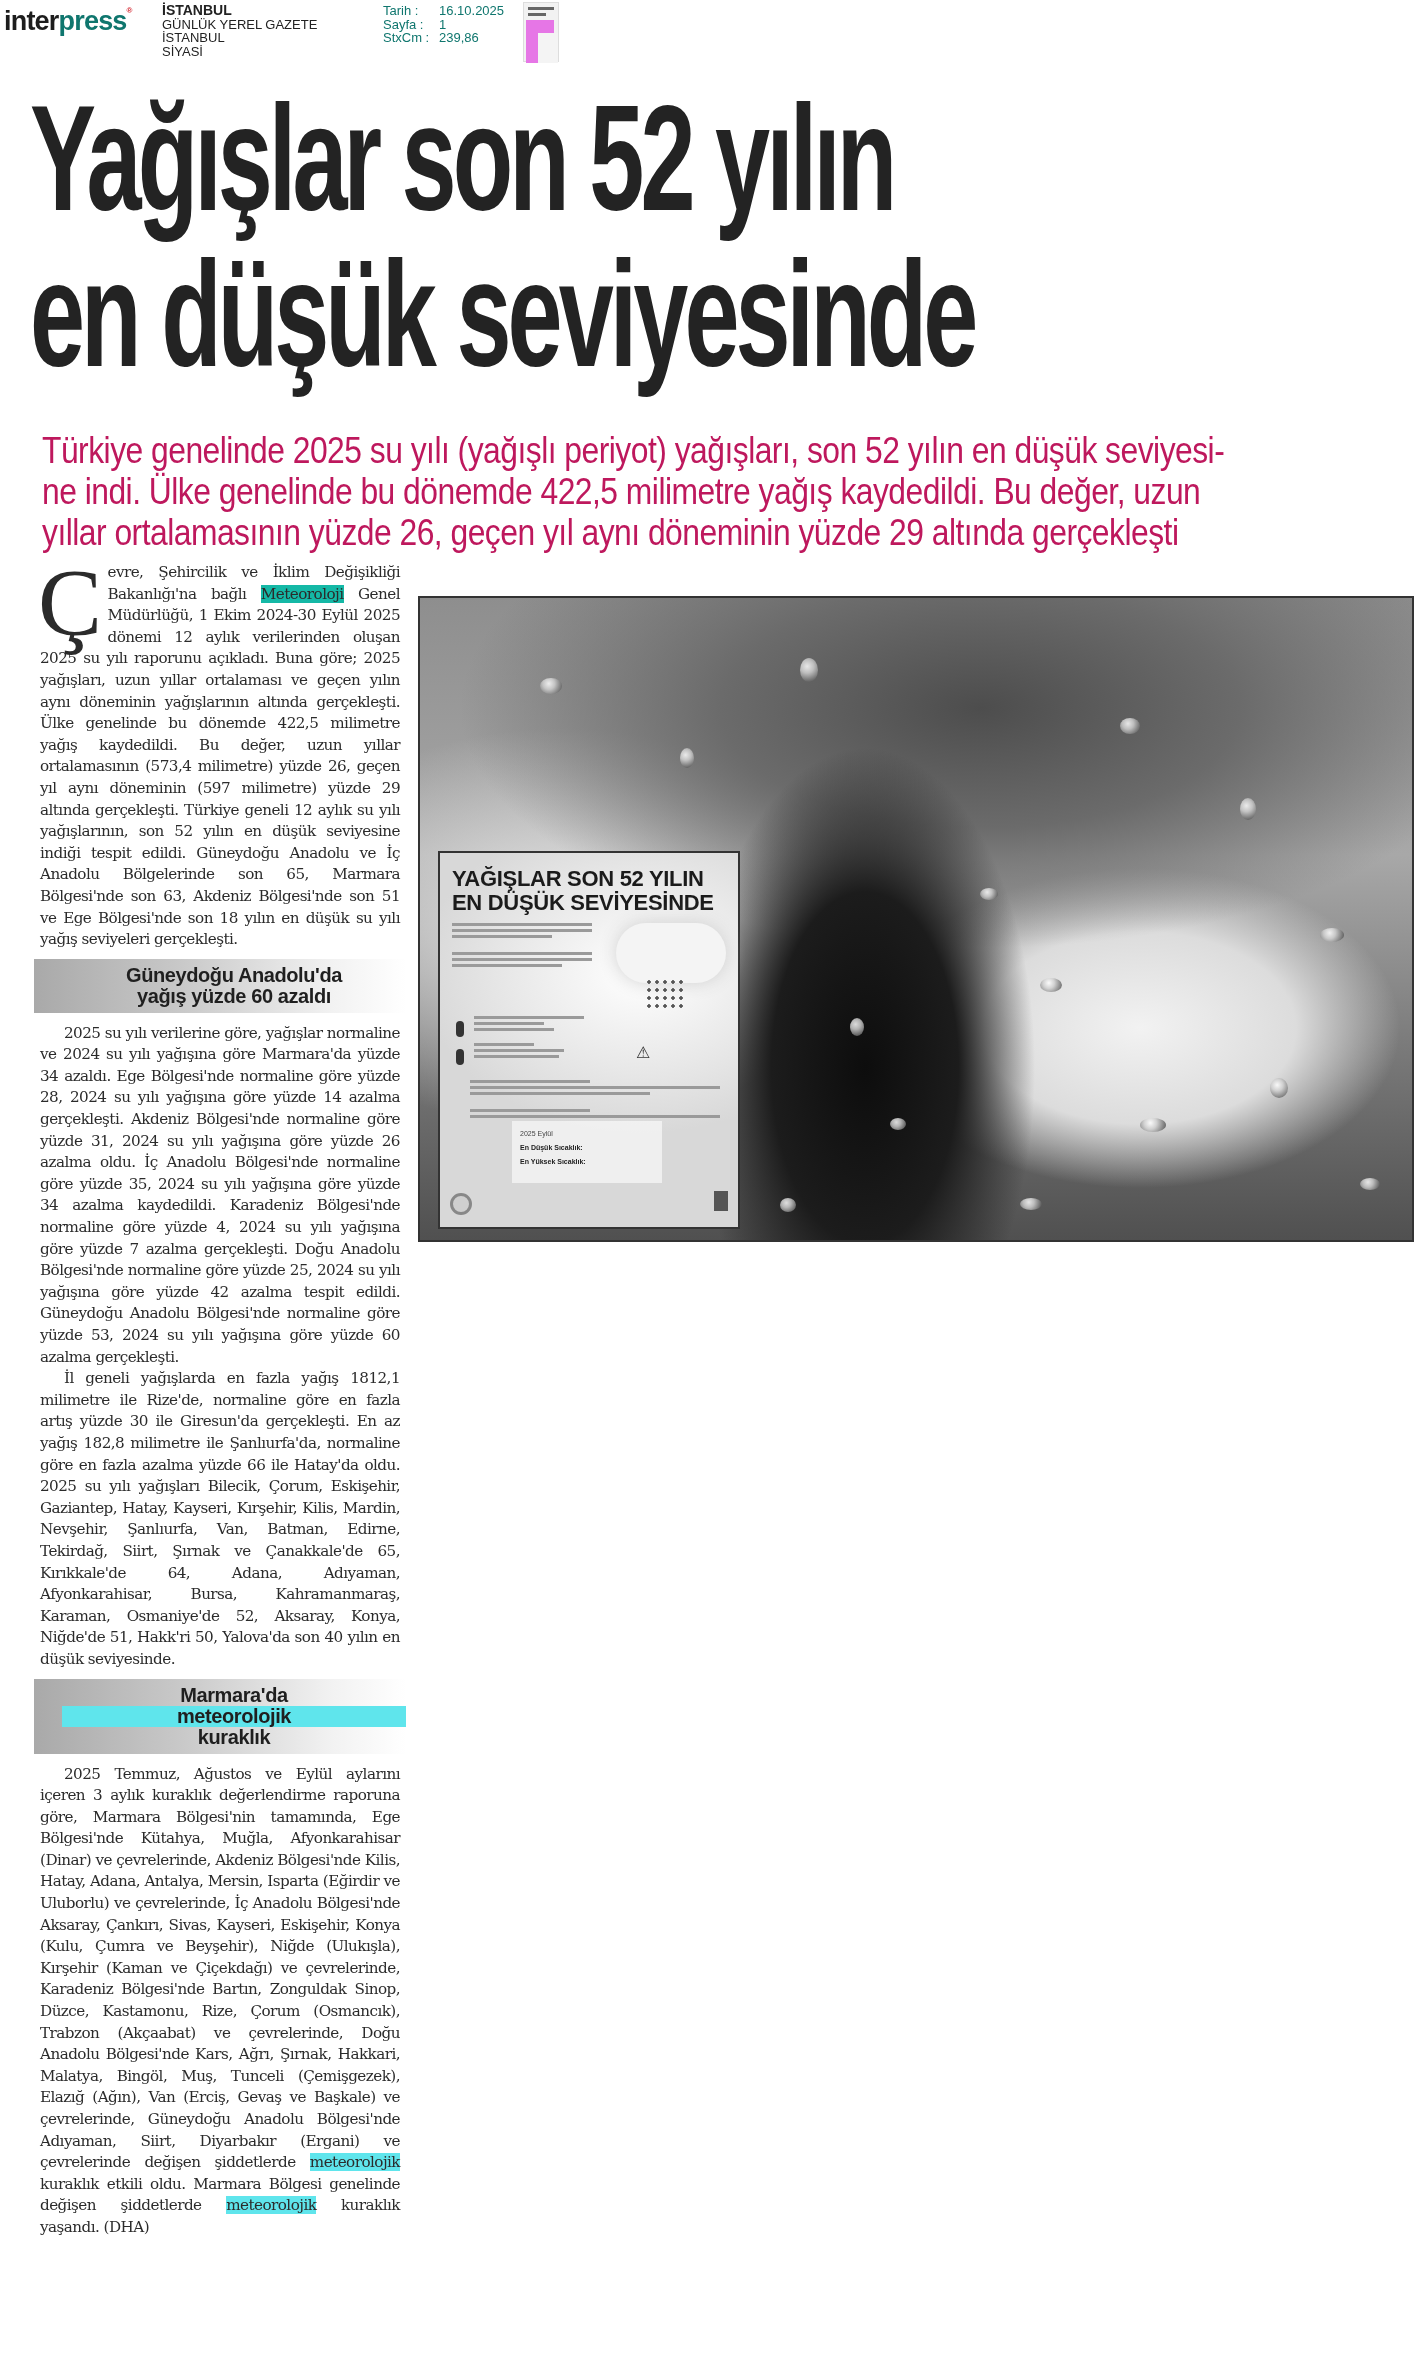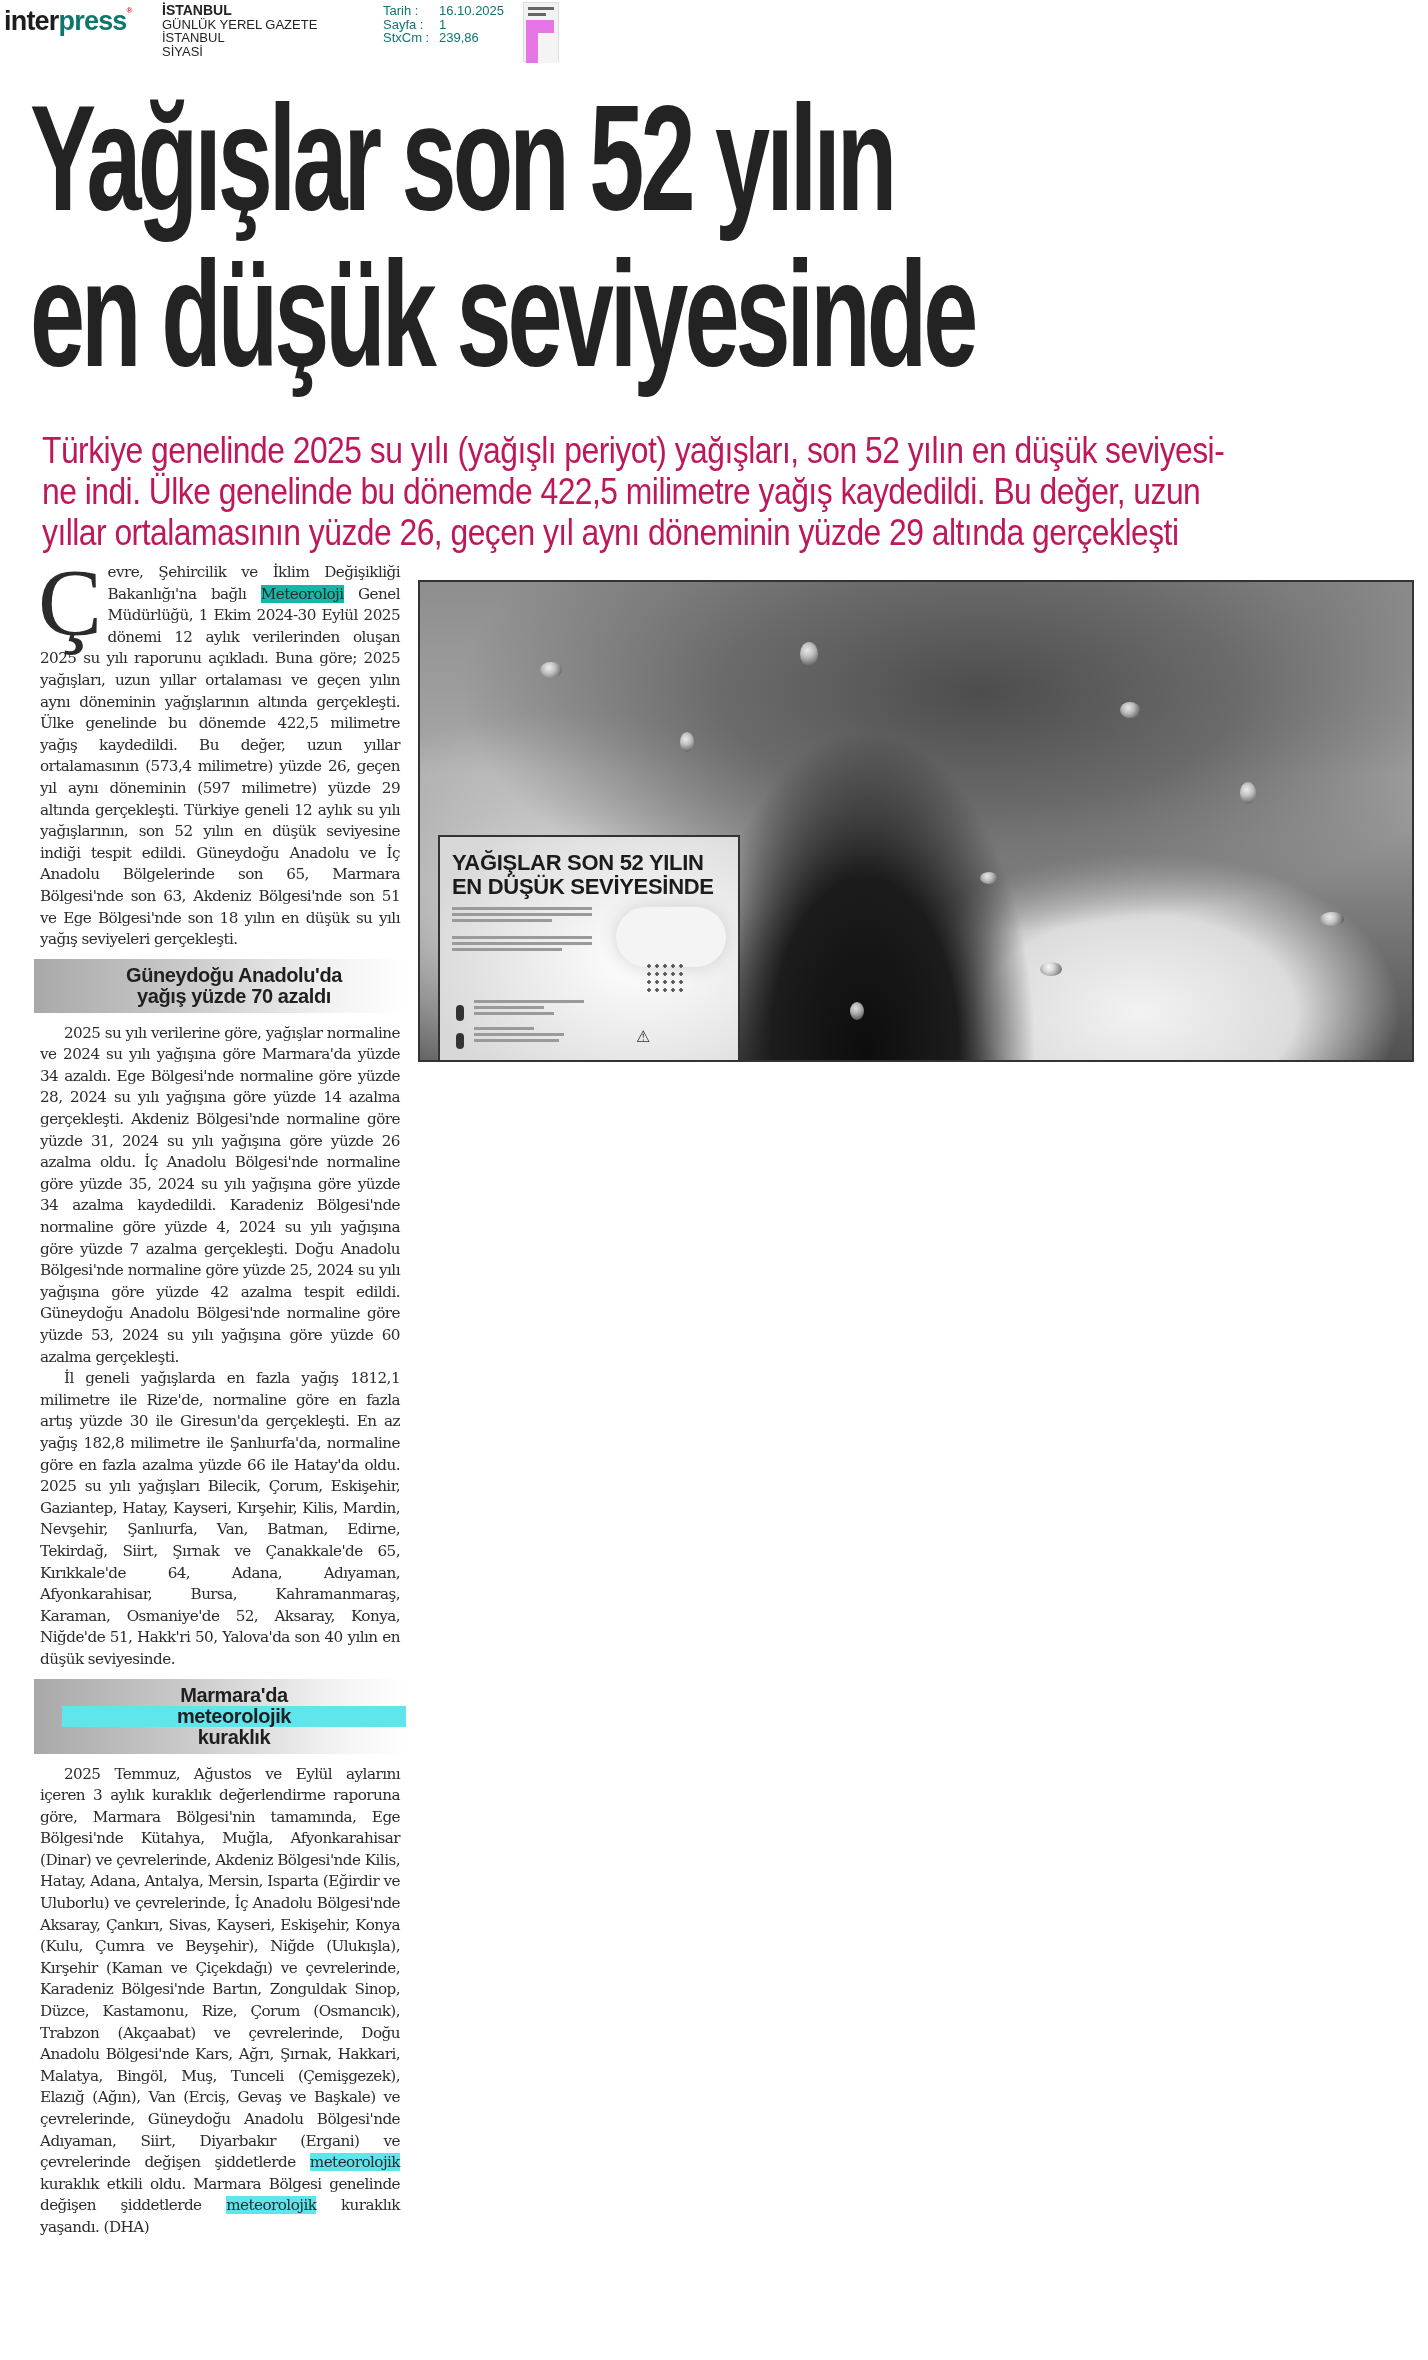--- a/index.html
+++ b/index.html
@@ -34,21 +34,21 @@
     .col { position: absolute; left: 40px; top: 562px; width: 360px; font-family: "DejaVu Serif", "Liberation Serif", serif; font-size: 15.2px; line-height: 21.6px; color: #2b2b2b; letter-spacing: -0.55px; }
     .col p { text-align: justify; }
     .col p.ind { text-indent: 24px; }
     .dropcap { float: left; font-family: "Liberation Serif", serif; font-size: 96px; line-height: 70px; margin: 6px 6px 0 -2px; color: #2b2b2b; }
     .hl-green { background: #14b8a6; }
     .hl-cyan { background: #5fe5ec; }
     .subhead { margin: 8px 0 10px -6px; width: 372px; padding: 6px 0 6px 28px; background: linear-gradient(90deg, #a9a9a9 0%, #c9c9c9 40%, #f2f2f2 80%, #ffffff 100%); font-family: "Liberation Sans", sans-serif; font-weight: bold; font-size: 20px; line-height: 21px; letter-spacing: -0.4px; color: #1f1f1f; text-align: center; }
     .subhead span { display: block; }
 
     
-    .photo { position: absolute; left: 418px; top: 580px; width: 996px; height: 482px; border: 2px solid #333; overflow: hidden;
+    .photo { position: absolute; left: 418px; top: 596px; width: 996px; height: 646px; border: 2px solid #333; overflow: hidden;
       background:
         radial-gradient(ellipse 170px 320px at 445px 470px, #0d0d0d 0%, #1c1c1c 55%, rgba(40,40,40,0) 100%),
         radial-gradient(ellipse 520px 240px at 560px 110px, #4d4d4d 0%, #6b6b6b 50%, rgba(120,120,120,0) 100%),
         radial-gradient(ellipse 260px 160px at 720px 430px, #f2f2f2 0%, #dcdcdc 60%, rgba(220,220,220,0) 100%),
         radial-gradient(ellipse 300px 200px at 140px 330px, #e9e9e9 0%, rgba(230,230,230,0) 100%),
         linear-gradient(180deg, #8e8e8e 0%, #a8a8a8 40%, #7a7a7a 70%, #505050 100%); }
     .drop { position: absolute; border-radius: 50%; background: radial-gradient(circle at 40% 35%, #ffffff 0%, #cfcfcf 35%, #3a3a3a 100%); opacity: 0.85; }
     .inset { position: absolute; left: 18px; top: 253px; width: 302px; height: 378px; border: 2px solid #333;
       background: radial-gradient(ellipse 220px 160px at 200px 120px, #ffffff 0%, #e8e8e8 60%, #d8d8d8 100%); padding: 14px 10px 0 12px; font-family: "Liberation Sans", sans-serif; }
     .inset .ititle { font-weight: bold; font-size: 22px; line-height: 24px; color: #1b1b1b; letter-spacing: -0.3px; }
@@ -108,21 +108,21 @@
   <span>yıllar ortalamasının yüzde 26, geçen yıl aynı döneminin yüzde 29 altında gerçekleşti</span>
 </div>
 
 <div class="col">
   <p>
     <span class="dropcap">Ç</span><span>evre, Şehircilik ve İklim Değişikliği Bakanlığı'na bağlı </span><span class="hl-green">Meteoroloji</span><span> Genel Müdürlüğü, 1 Ekim 2024-30 Eylül 2025 dönemi 12 aylık verilerinden oluşan 2025 su yılı raporunu açıkladı. Buna göre; 2025 yağışları, uzun yıllar ortalaması ve geçen yılın aynı döneminin yağışlarının altında gerçekleşti. Ülke genelinde bu dönemde 422,5 milimetre yağış kaydedildi. Bu değer, uzun yıllar ortalamasının (573,4 milimetre) yüzde 26, geçen yıl aynı döneminin (597 milimetre) yüzde 29 altında gerçekleşti. Türkiye geneli 12 aylık su yılı yağışlarının, son 52 yılın en düşük seviyesine indiği tespit edildi. Güneydoğu Anadolu ve İç Anadolu Bölgelerinde son 65, Marmara Bölgesi'nde son 63, Akdeniz Bölgesi'nde son 51 ve Ege Bölgesi'nde son 18 yılın en düşük su yılı yağış seviyeleri gerçekleşti.</span>
   </p>
 
   <div class="subhead">
     <span>Güneydoğu Anadolu'da</span>
-    <span>yağış yüzde 70 azaldı</span>
+    <span>yağış yüzde 60 azaldı</span>
   </div>
 
   <p class="ind">2025 su yılı verilerine göre, yağışlar normaline ve 2024 su yılı yağışına göre Marmara'da yüzde 34 azaldı. Ege Bölgesi'nde normaline göre yüzde 28, 2024 su yılı yağışına göre yüzde 14 azalma gerçekleşti. Akdeniz Bölgesi'nde normaline göre yüzde 31, 2024 su yılı yağışına göre yüzde 26 azalma oldu. İç Anadolu Bölgesi'nde normaline göre yüzde 35, 2024 su yılı yağışına göre yüzde 34 azalma kaydedildi. Karadeniz Bölgesi'nde normaline göre yüzde 4, 2024 su yılı yağışına göre yüzde 7 azalma gerçekleşti. Doğu Anadolu Bölgesi'nde normaline göre yüzde 25, 2024 su yılı yağışına göre yüzde 42 azalma tespit edildi. Güneydoğu Anadolu Bölgesi'nde normaline göre yüzde 53, 2024 su yılı yağışına göre yüzde 60 azalma gerçekleşti.</p>
   <p class="ind">İl geneli yağışlarda en fazla yağış 1812,1 milimetre ile Rize'de, normaline göre en fazla artış yüzde 30 ile Giresun'da gerçekleşti. En az yağış 182,8 milimetre ile Şanlıurfa'da, normaline göre en fazla azalma yüzde 66 ile Hatay'da oldu. 2025 su yılı yağışları Bilecik, Çorum, Eskişehir, Gaziantep, Hatay, Kayseri, Kırşehir, Kilis, Mardin, Nevşehir, Şanlıurfa, Van, Batman, Edirne, Tekirdağ, Siirt, Şırnak ve Çanakkale'de 65, Kırıkkale'de 64, Adana, Adıyaman, Afyonkarahisar, Bursa, Kahramanmaraş, Karaman, Osmaniye'de 52, Aksaray, Konya, Niğde'de 51, Hakk'ri 50, Yalova'da son 40 yılın en düşük seviyesinde.</p>
 
   <div class="subhead">
     <span>Marmara'da</span>
     <span>
         <span class="hl-cyan">meteorolojik</span>
         <span> kuraklık</span>

